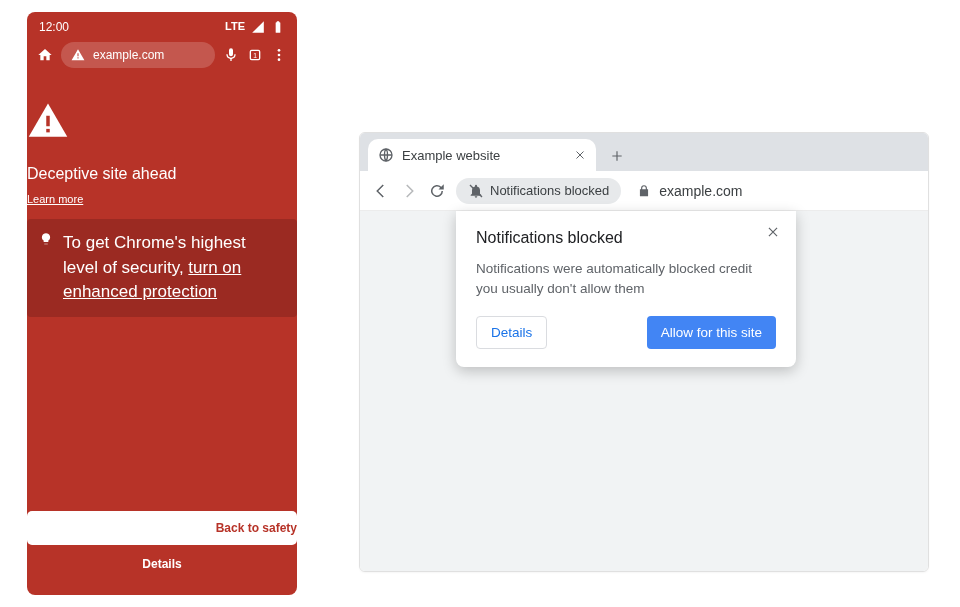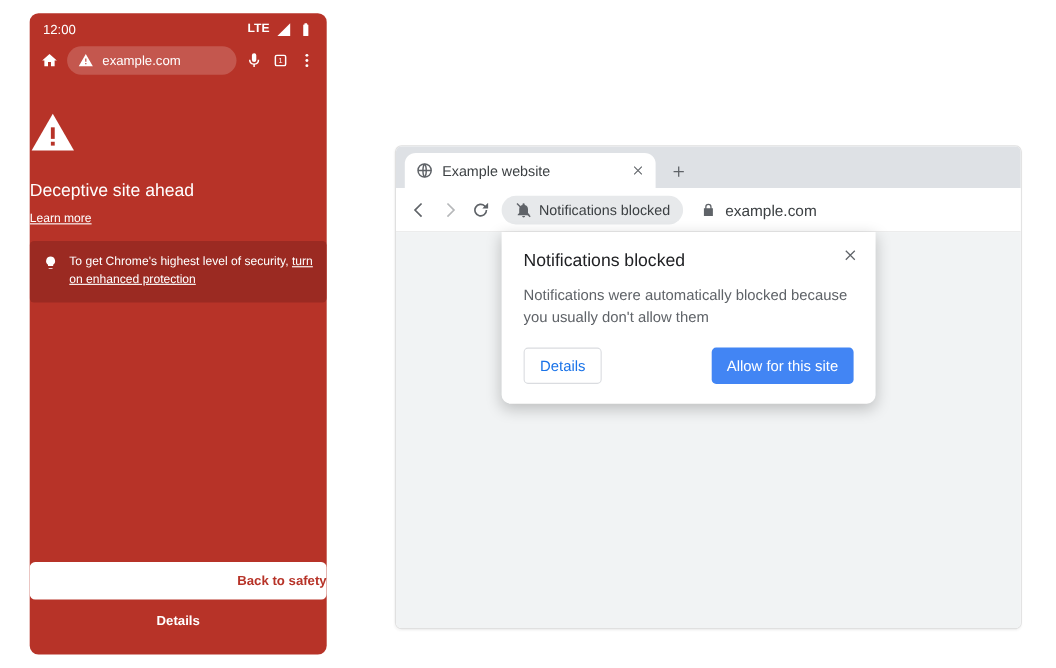--- a/index.html
+++ b/index.html
@@ -35,21 +35,21 @@
     padding:6px 10px;min-width:0;
   }
   .omni-url{flex:1;color:#fff;font-size:12px;white-space:nowrap;overflow:hidden;}
   .phone .content{flex:1;padding:22px 0 8px;display:flex;flex-direction:column;}
   .big-tri{margin-bottom:20px;}
   .phone h1{font-size:16px;font-weight:500;margin:0 0 10px;}
   .phone p{font-size:11px;line-height:1.45;margin:0 0 8px;color:#fbe9e7;}
   .phone a.learn{color:#fff;text-decoration:underline;font-size:11px;}
   .phone .tipbox{
     margin-top:14px;background:var(--red-dark);border-radius:4px;
-    padding:12px 12px;display:flex;gap:10px;font-size:11px;line-height:1.45;
+    padding:12px 12px;display:flex;gap:10px;font-size:17px;line-height:1.45;
   }
   .tip-link{color:#fff;text-decoration:underline;}
   .phone .footer{margin-top:auto;padding:8px 0 12px;}
   .btn-safety{
     width:100%;background:#fff;color:var(--red);border:none;
     border-radius:5px;padding:10px 0;font-size:12px;font-weight:600;cursor:pointer;text-align:right;
   }
   .btn-details{
     width:100%;background:transparent;color:#fff;border:none;
     padding:12px 0 4px;font-size:12px;font-weight:600;cursor:pointer;
@@ -221,21 +221,21 @@
   </div>
 
   <div class="viewport">
     <div class="popup">
       <button class="close">
         <svg width="14" height="14" viewBox="0 0 24 24">
               <path stroke="#5f6368" stroke-width="2" d="M5 5l14 14M19 5L5 19"></path>
             </svg>
       </button>
       <h2>Notifications blocked</h2>
-      <p>Notifications were automatically blocked because you usually don't allow them</p>
+      <p>Notifications were automatically blocked credit you usually don't allow them</p>
       <div class="row">
         <button class="btn-manage">Details</button>
         <button class="btn-allow">Allow for this site</button>
       </div>
     </div>
   </div>
 
 </div>
 
 </div>

